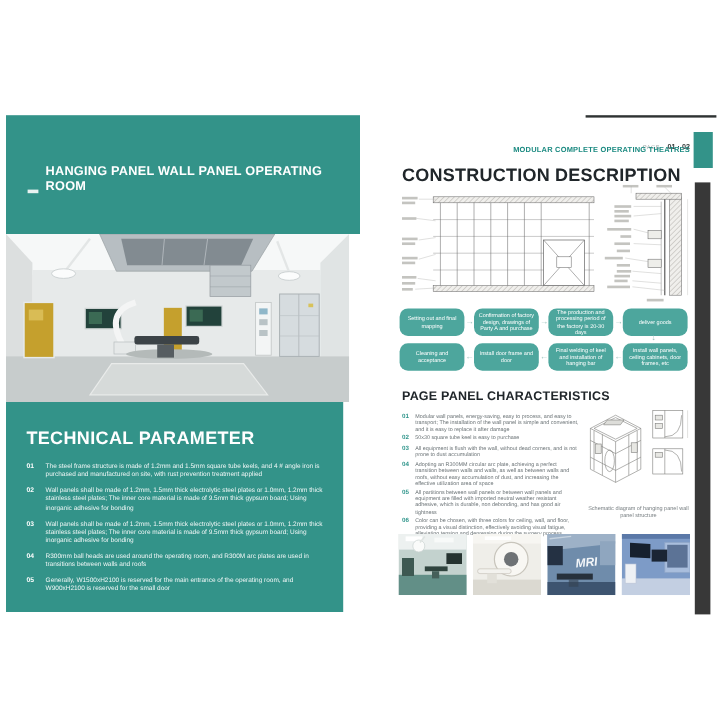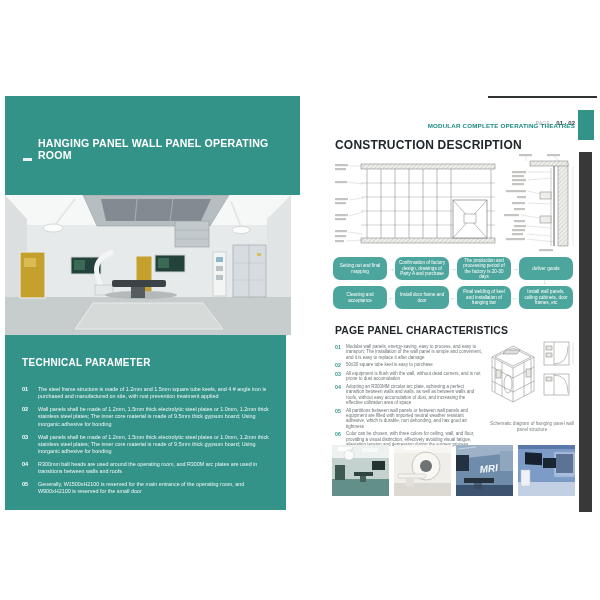--- a/index.html
+++ b/index.html
@@ -7,36 +7,36 @@
        font-family:"Liberation Sans","DejaVu Sans",sans-serif;overflow:hidden;}
   .abs{position:absolute;}
   
   .teal-block{background:#339389;}
   .lp-header{left:5px;top:96px;width:295px;height:99px;}
   .lp-title{left:22px;top:137px;width:265px;color:#ffffff;font-weight:bold;
             font-size:10.6px;letter-spacing:.2px;margin-left:16px;}
   .lp-dash{left:23px;top:158px;width:9px;height:2.5px;background:#e8f2f1;}
   .lp-photo{left:5px;top:195px;width:286px;height:140px;}
   .lp-bottom{left:5px;top:335px;width:281px;height:175px;padding:0;}
-  .tp-heading{left:22px;top:357px;color:#ffffff;font-weight:bold;font-size:10px;
+  .tp-heading{left:22px;top:357px;color:#ffffff;font-weight:bold;font-size:15px;
               letter-spacing:.3px;}
   .tp-items{left:22px;top:386px;width:252px;}
   .tp-item{display:flex;margin-bottom:6px;}
   .tp-num{flex:0 0 16px;color:#ffffff;font-weight:bold;font-size:5.6px;line-height:1.3;}
   .tp-text{color:rgba(255,255,255,.93);font-size:5.4px;line-height:1.32;}
   
   .rp-topline{left:488px;top:96px;width:109px;height:1.5px;background:#2f3333;}
   .rp-pageblock{left:420px;top:111px;width:155px;text-align:right;}
   .rp-pagelabel{color:#9aa3a3;font-size:4.6px;letter-spacing:.4px;}
   .rp-pagenums{color:#3a4040;font-size:6px;font-weight:bold;margin-left:2px;}
   .rp-series{left:390px;top:122px;width:185px;text-align:right;color:#1b8a81;
              font-weight:bold;font-size:6.2px;letter-spacing:.2px;}
   .rp-tab{left:578px;top:110px;width:16px;height:30px;background:#339389;}
   .rp-strip{left:579px;top:152px;width:13px;height:360px;background:#383838;}
-  .rp-h1{left:335px;top:138px;color:#20262a;font-weight:bold;font-size:12px;
+  .rp-h1{left:335px;top:138px;color:#20262a;font-weight:bold;font-size:15px;
          letter-spacing:.2px;}
   .rp-h2{left:335px;top:325px;color:#20262a;font-weight:bold;font-size:10.4px;
          letter-spacing:.2px;}
   
   .flow-box{position:absolute;width:54px;height:23px;background:#4da69d;border-radius:7px;
             color:#ffffff;font-size:4.6px;line-height:1.2;display:flex;align-items:center;
             justify-content:center;text-align:center;padding:1px 3px;box-sizing:border-box;}
   .flow-arrow{position:absolute;color:#9fc4bf;font-size:7px;line-height:1;}
   
   .wc-items{left:335px;top:344px;width:147px;}

